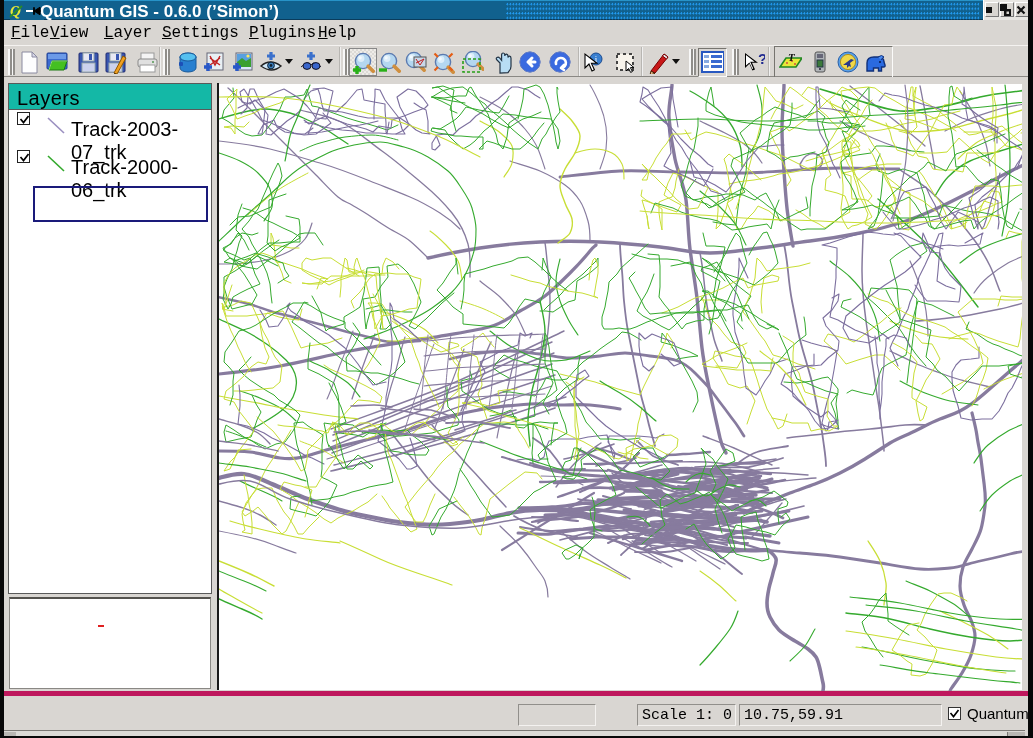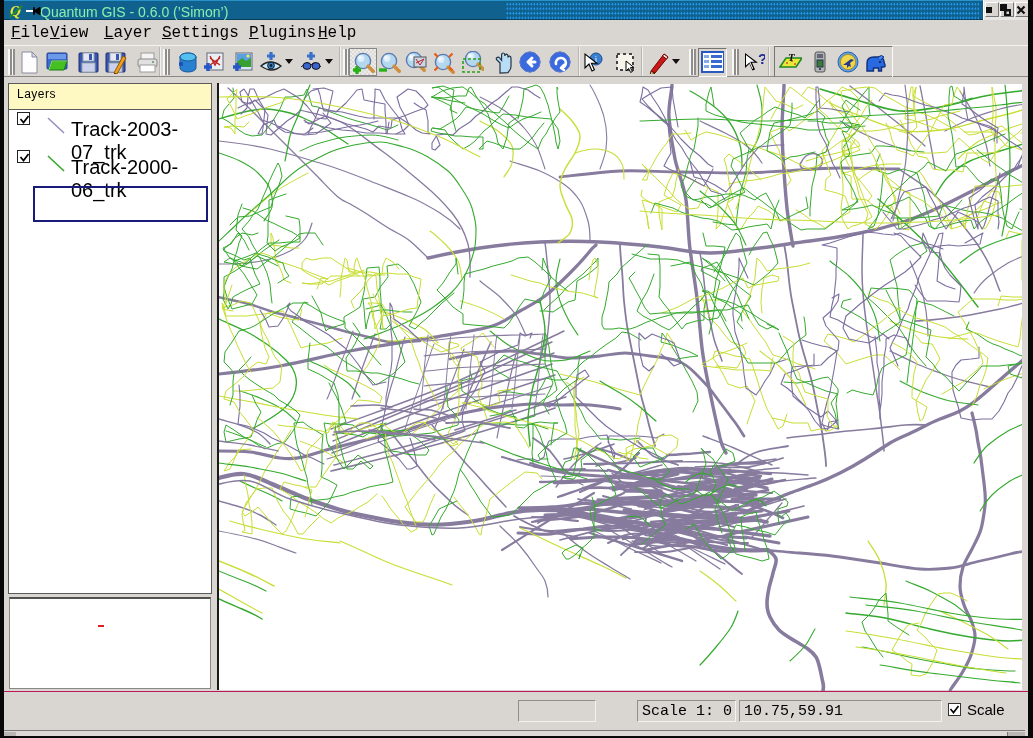--- a/index.html
+++ b/index.html
@@ -5,51 +5,51 @@
 html,body { width:1033px; height:738px; overflow:hidden; }
 body { position:relative; background:#000; font-family:"Liberation Sans",sans-serif; }
 #frame { position:absolute; left:4px; top:0; width:1025px; height:736px; background:#d9d6d2; }
 
 #title { position:absolute; left:0; top:0; width:1025px; height:20px;
   background-color:#11618e;
   border-top:1px solid #2793c8; border-bottom:1px solid #0a3c5c; }
 #titledots { position:absolute; left:502px; top:1px; width:473px; height:18px;
   background-image: radial-gradient(circle at 1.4px 2.2px, #219af0 0.8px, rgba(0,0,0,0) 1.25px);
   background-size: 3px 4.6px; }
-#titletext { position:absolute; left:36px; top:2px; color:#86efac; font-weight:normal; font-size:14px; line-height:18px; white-space:nowrap; }
+#titletext { position:absolute; left:36px; top:2px; color:#ffffff; font-weight:bold; font-size:17px; line-height:18px; white-space:nowrap; }
 #titleicons { position:absolute; left:6px; top:1px; width:34px; height:18px; background:#11618e; }
 #btnpanel { position:absolute; right:0px; top:0; width:50px; height:20px; background:#e8e6e2; border-left:1px solid #fff; }
 .wbtn { position:absolute; top:2px; width:14px; height:15px; background:#d8d5d0; border:1px solid #fff; border-right-color:#777; border-bottom-color:#777; text-align:center; }
 
 #menubar { position:absolute; left:0; top:20px; width:1025px; height:25px; background:#d9d6d2; font-family:"Liberation Mono",monospace; font-size:16px; color:#000; }
 #menubar span { position:absolute; top:4px; }
 #menubar u { text-decoration:underline; }
 
 #toolbar { position:absolute; left:0; top:45px; width:1025px; height:32px; background:#d9d6d2; border-top:1px solid #f4f2f0; border-bottom:1px solid #8a8884; }
 .handle { position:absolute; top:4px; width:7px; height:26px; border-left:2px solid #f8f8f8; border-right:2px solid #908e8a; box-shadow:inset 2px 0 0 #908e8a, inset -2px 0 0 #f8f8f8; }
 .tsep { position:absolute; top:2px; width:2px; height:29px; background:#b8b6b2; border-right:1px solid #f0f0f0; }
 .darrow { position:absolute; width:0; height:0; border-left:4px solid transparent; border-right:4px solid transparent; border-top:5px solid #111; }
 .checked { position:absolute; background:#e9e7e3; background-image:conic-gradient(#dcdad6 25%, #eeece8 0 50%, #dcdad6 0 75%, #eeece8 0); background-size:4px 4px; border:1px solid #888; }
 .pframe { position:absolute; border:1px solid #aaa8a4; border-top-color:#76746f; border-left-color:#76746f; border-bottom-color:#fbfbfa; border-right-color:#fbfbfa; }
 
 #central { position:absolute; left:0; top:77px; width:1025px; height:614px; background:#d9d6d2; }
 #layerspanel { position:absolute; left:4px; top:6px; width:204px; height:511px; background:#fff; border:1px solid #5a5a5a; }
-#layershdr { position:absolute; left:0px; top:0px; width:202px; height:26px; background:#fef9c3; border-bottom:1px solid #5a5a5a; color:#000; font-size:12px; padding:3px 0 0 8px; letter-spacing:0.5px; }
+#layershdr { position:absolute; left:0px; top:0px; width:202px; height:26px; background:#14b8a6; border-bottom:1px solid #5a5a5a; color:#000; font-size:20px; padding:3px 0 0 8px; letter-spacing:0.5px; }
 .lrow { position:absolute; left:0; width:200px; height:37px; }
 .cbox { position:absolute; left:8px; top:5px; width:13px; height:13px; background:#fff; border:1px solid #222; }
 .cbox svg { position:absolute; left:0px; top:0px; }
 .lsym { position:absolute; left:38px; top:10px; width:18px; height:17px; }
 .ltxt { position:absolute; left:62px; top:11px; font-size:20px; color:#000; }
 #selrect { position:absolute; left:29px; top:109px; width:175px; height:36px; border:2px solid #1a1a7a; }
 #overview { position:absolute; left:5px; top:520px; width:202px; height:92px; background:#fff; border:1px solid #8a8884; border-top:2px solid #55534f; }
 #mapcanvas { position:absolute; left:215px; top:7px; width:803px; height:606px; background:#fff; }
 #mapedge { position:absolute; left:213px; top:6px; width:2px; height:607px; background:#1a1a1a; }
 #mapright { position:absolute; left:1018px; top:0px; width:7px; height:609px; background:#d9d6d2; }
 
-#statusbar { position:absolute; left:0; top:691px; width:1025px; height:39px; background:#d9d6d2; border-top:1px solid #be185d; font-family:"Liberation Mono",monospace; font-size:15px; }
+#statusbar { position:absolute; left:0; top:691px; width:1025px; height:39px; background:#d9d6d2; border-top:5px solid #be185d; font-family:"Liberation Mono",monospace; font-size:15px; }
 .sbox { position:absolute; top:8px; height:22px; background:#d9d6d2; border:1px solid #918f8b; border-bottom-color:#f4f2f0; border-right-color:#f4f2f0; padding:2px 0 0 4px; color:#000; }
 #grip { position:absolute; left:0; top:730px; width:1025px; height:6px; background:#dcdad6; border-top:1px solid #7a7874; }
 #bordbottom { position:absolute; left:0; top:736px; width:1033px; height:2px; background:#080808; }
 #bordleft { position:absolute; left:0; top:0; width:4px; height:738px; background:#080808; }
 #bordright { position:absolute; left:1028px; top:0; width:5px; height:738px; background:#080808; }
 
 </style></head><body>
 <div id="frame"></div>
 <div id="title" style="left:4px">
 <div id="titledots"></div>
@@ -775,21 +775,21 @@
 </div>
 <div id="statusbar" style="left:4px">
 <div class="sbox" style="left:514px;width:78px"></div>
 <div class="sbox" style="left:633px;width:99px">Scale 1: 0</div>
 <div class="sbox" style="left:735px;width:203px">10.75,59.91</div>
 <div style="position:absolute;left:944px;top:11px;width:13px;height:13px;background:#fff;border:1px solid #333">
       <svg width="13" height="13" viewBox="0 0 13 13" style="position:absolute;left:-1px;top:-1px">
         <path d="M2.5 6 l3 3.6 L10.5 3" stroke="#000" stroke-width="1.6" fill="none"></path>
       </svg>
     </div>
-<div style="position:absolute;left:963px;top:9px;font-family:'Liberation Sans',sans-serif;font-size:15px;color:#000">Scale</div>
+<div style="position:absolute;left:963px;top:9px;font-family:'Liberation Sans',sans-serif;font-size:15px;color:#000">Quantum</div>
 </div>
 <div id="grip">
     <div style="position:absolute;left:0px;top:1px;width:16px;height:5px;background:#b9b7b3"></div>
     <div style="position:absolute;left:1007px;top:1px;width:1px;height:5px;background:#7a7874"></div>
     <div style="position:absolute;left:1008px;top:1px;width:17px;height:5px;background:#b9b7b3"></div>
   </div>
 <div id="bordbottom"></div>
 <div id="bordleft"></div>
 <div id="bordright"></div>
 </body></html>

